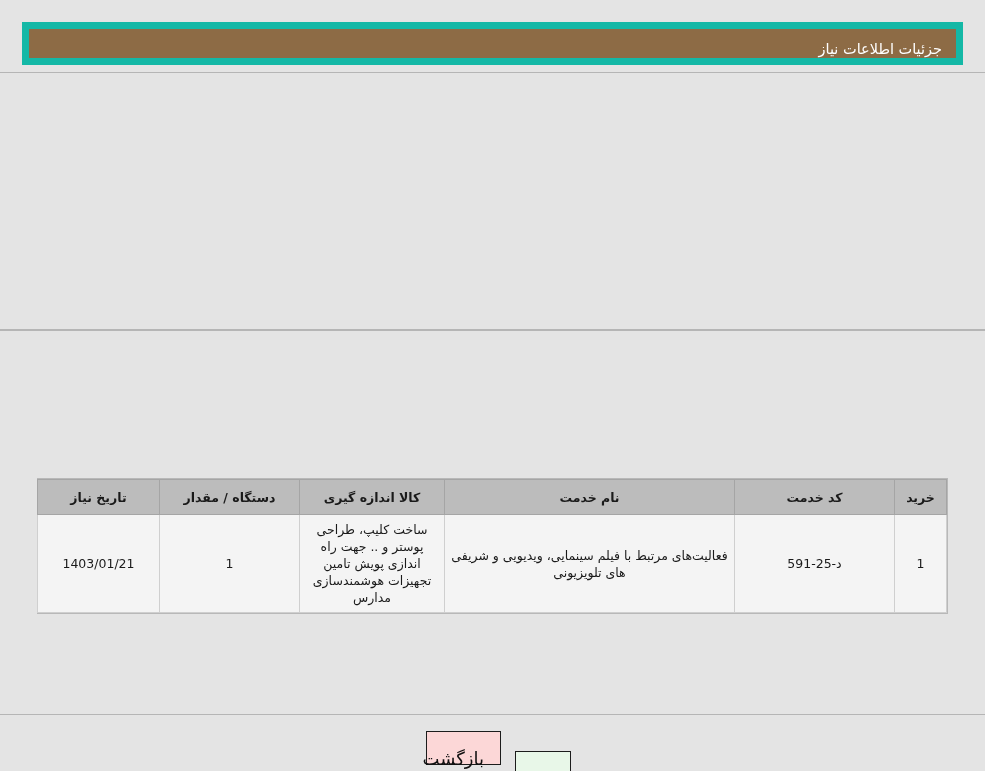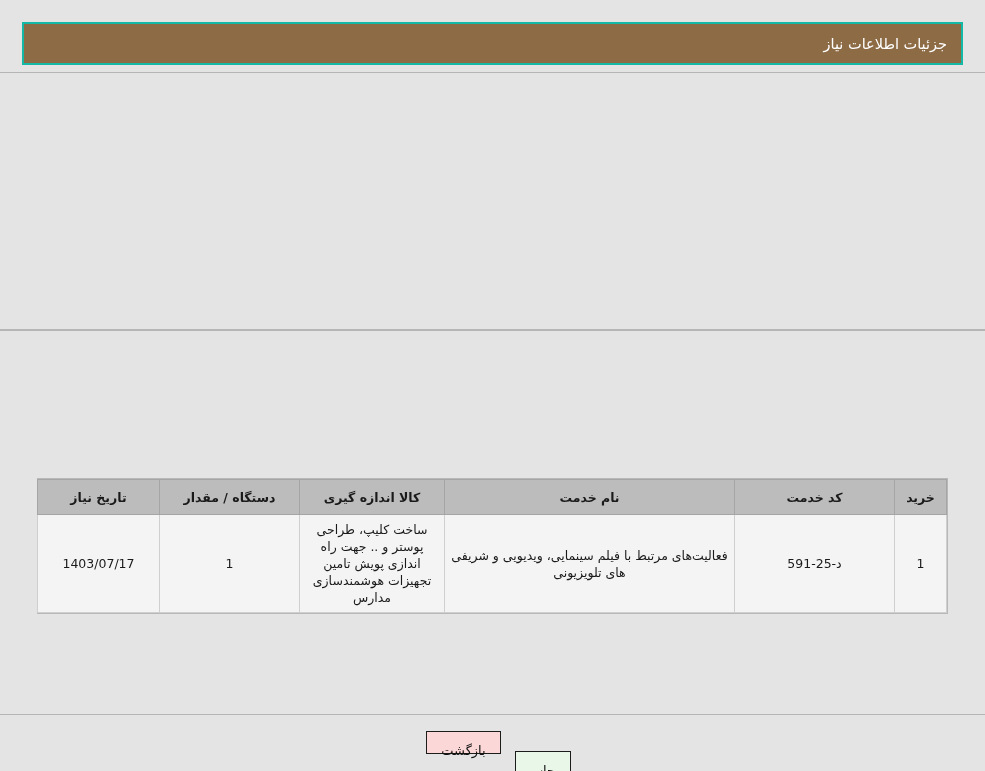--- a/index.html
+++ b/index.html
@@ -80,21 +80,21 @@
     border-radius:0 0 60% 0;
     transform: rotate(-6deg);
   }
 
   
   .titlebar {
     position: absolute;
     left: 22px; top: 22px;
     width: 941px; height: 43px;
     background: #8d6b45;
-    border: 2px solid #14b8a6;
+    border: 7px solid #14b8a6;
     box-sizing: border-box;
     z-index: 3;
   }
   .titlebar-text {
     position: absolute;
     right: 14px; top: 12px;
     color: #ffffff;
     font-size: 14.5px;
   }
 
@@ -249,27 +249,27 @@
     line-height: 17px;
   }
   td.num, th.num { direction: ltr; }
 
   
   .btn {
     position: absolute;
     box-sizing: border-box;
     height: 23px;
     border: 1px solid #1c1c1c;
-    font-size: 13px;
+    font-size: 18px;
     line-height: 21px;
     text-align: center;
     cursor: pointer;
     color: #111;
     font-family: inherit;
-    padding: 8px;
+    padding: 16px;
   }
   .btn.print  { background: #e8f7e8; }
   .btn.back   { background: #fcd7d7; }
 </style>
 </head>
 <body>
 
 <div id="page">
 
   <div class="watermark">
@@ -360,21 +360,21 @@
           <th>تاریخ نیاز</th>
         </tr>
       </thead>
       <tbody>
         <tr>
           <td class="num">1</td>
           <td class="num">د-25-591</td>
           <td>فعالیت‌های مرتبط با فیلم سینمایی، ویدیویی و شریفی های تلویزیونی</td>
           <td>ساخت کلیپ، طراحی پوستر و .. جهت راه اندازی پویش تامین تجهیزات هوشمندسازی مدارس</td>
           <td class="num">1</td>
-          <td class="num">1403/07/17</td>
+          <td class="num">1403/01/21</td>
         </tr>
       </tbody>
     </table>
   </div>
 
   <div class="lbl lbl-b" style="right:898px; top:659px;">توضیحات خریدار:</div>
   <div class="ta" style="right:87px; left:58px; top:624px; height:82px;">مشخصات در پیوست می باشد
 در سامانه قیمت کلی ثبت گردد و ریز قیمت به همراه مدارک پیوست سامانه گردد</div>
   <div class="grip" style="left:61px; top:693px;"></div>
 

